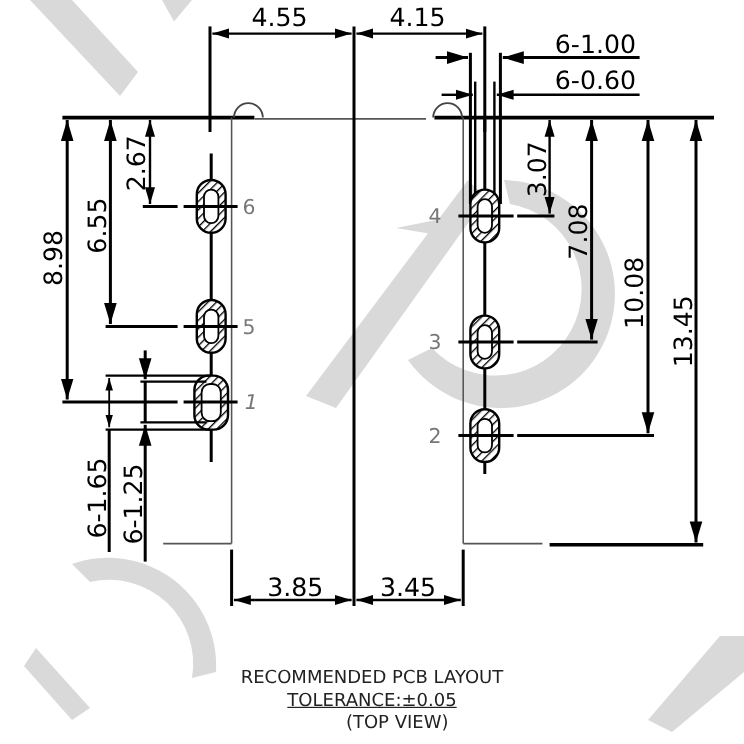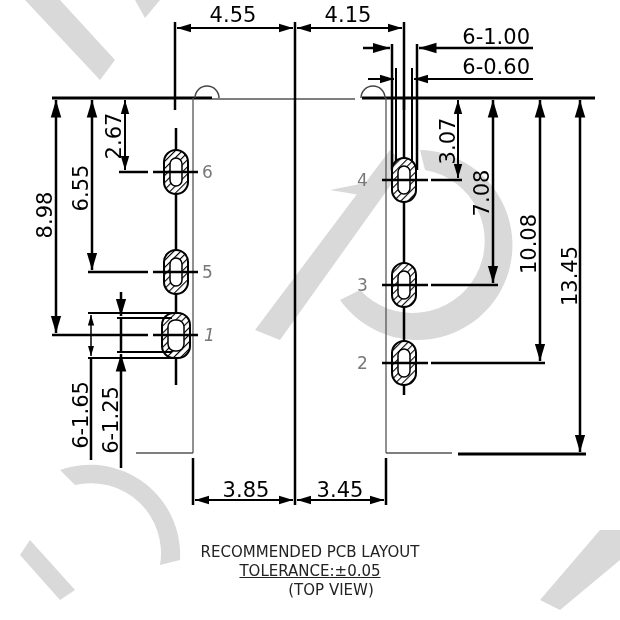--- a/index.html
+++ b/index.html
@@ -1,20 +1,20 @@
 <!DOCTYPE html>
 <html><head>
 <meta charset="utf-8">
 <style>
   html, body { margin:0; padding:0; background:#ffffff; }
   body { width:620px; height:620px; position:relative; overflow:hidden; font-family:"DejaVu Sans", sans-serif; }
   #drawing { position:absolute; left:0; top:0; width:620px; height:620px; }
   .dim { font-family:"DejaVu Sans", sans-serif; font-size:21px; fill:#000; }
   .pinlbl { font-family:"DejaVu Sans", sans-serif; font-size:17px; fill:#777; }
-  .note { position:absolute; left:0; width:620px; text-align:center; font-family:"DejaVu Sans", sans-serif; font-size:15px; color:#222; line-height:18px; }
+  .note { position:absolute; left:0; width:620px; text-align:center; font-family:"DejaVu Sans", sans-serif; font-size:15px; color:#222; line-height:18px;margin-top:12px; }
 </style>
 </head>
 <body>
 
 <svg id="drawing" viewBox="0 0 620 620" xmlns="http://www.w3.org/2000/svg">
   <defs>
     <pattern id="hatch" patternUnits="userSpaceOnUse" width="5" height="5" patternTransform="rotate(45)">
       <rect width="5" height="5" fill="#fff"></rect>
       <line x1="0" y1="0" x2="0" y2="5" stroke="#000" stroke-width="2.2"></line>
     </pattern>

